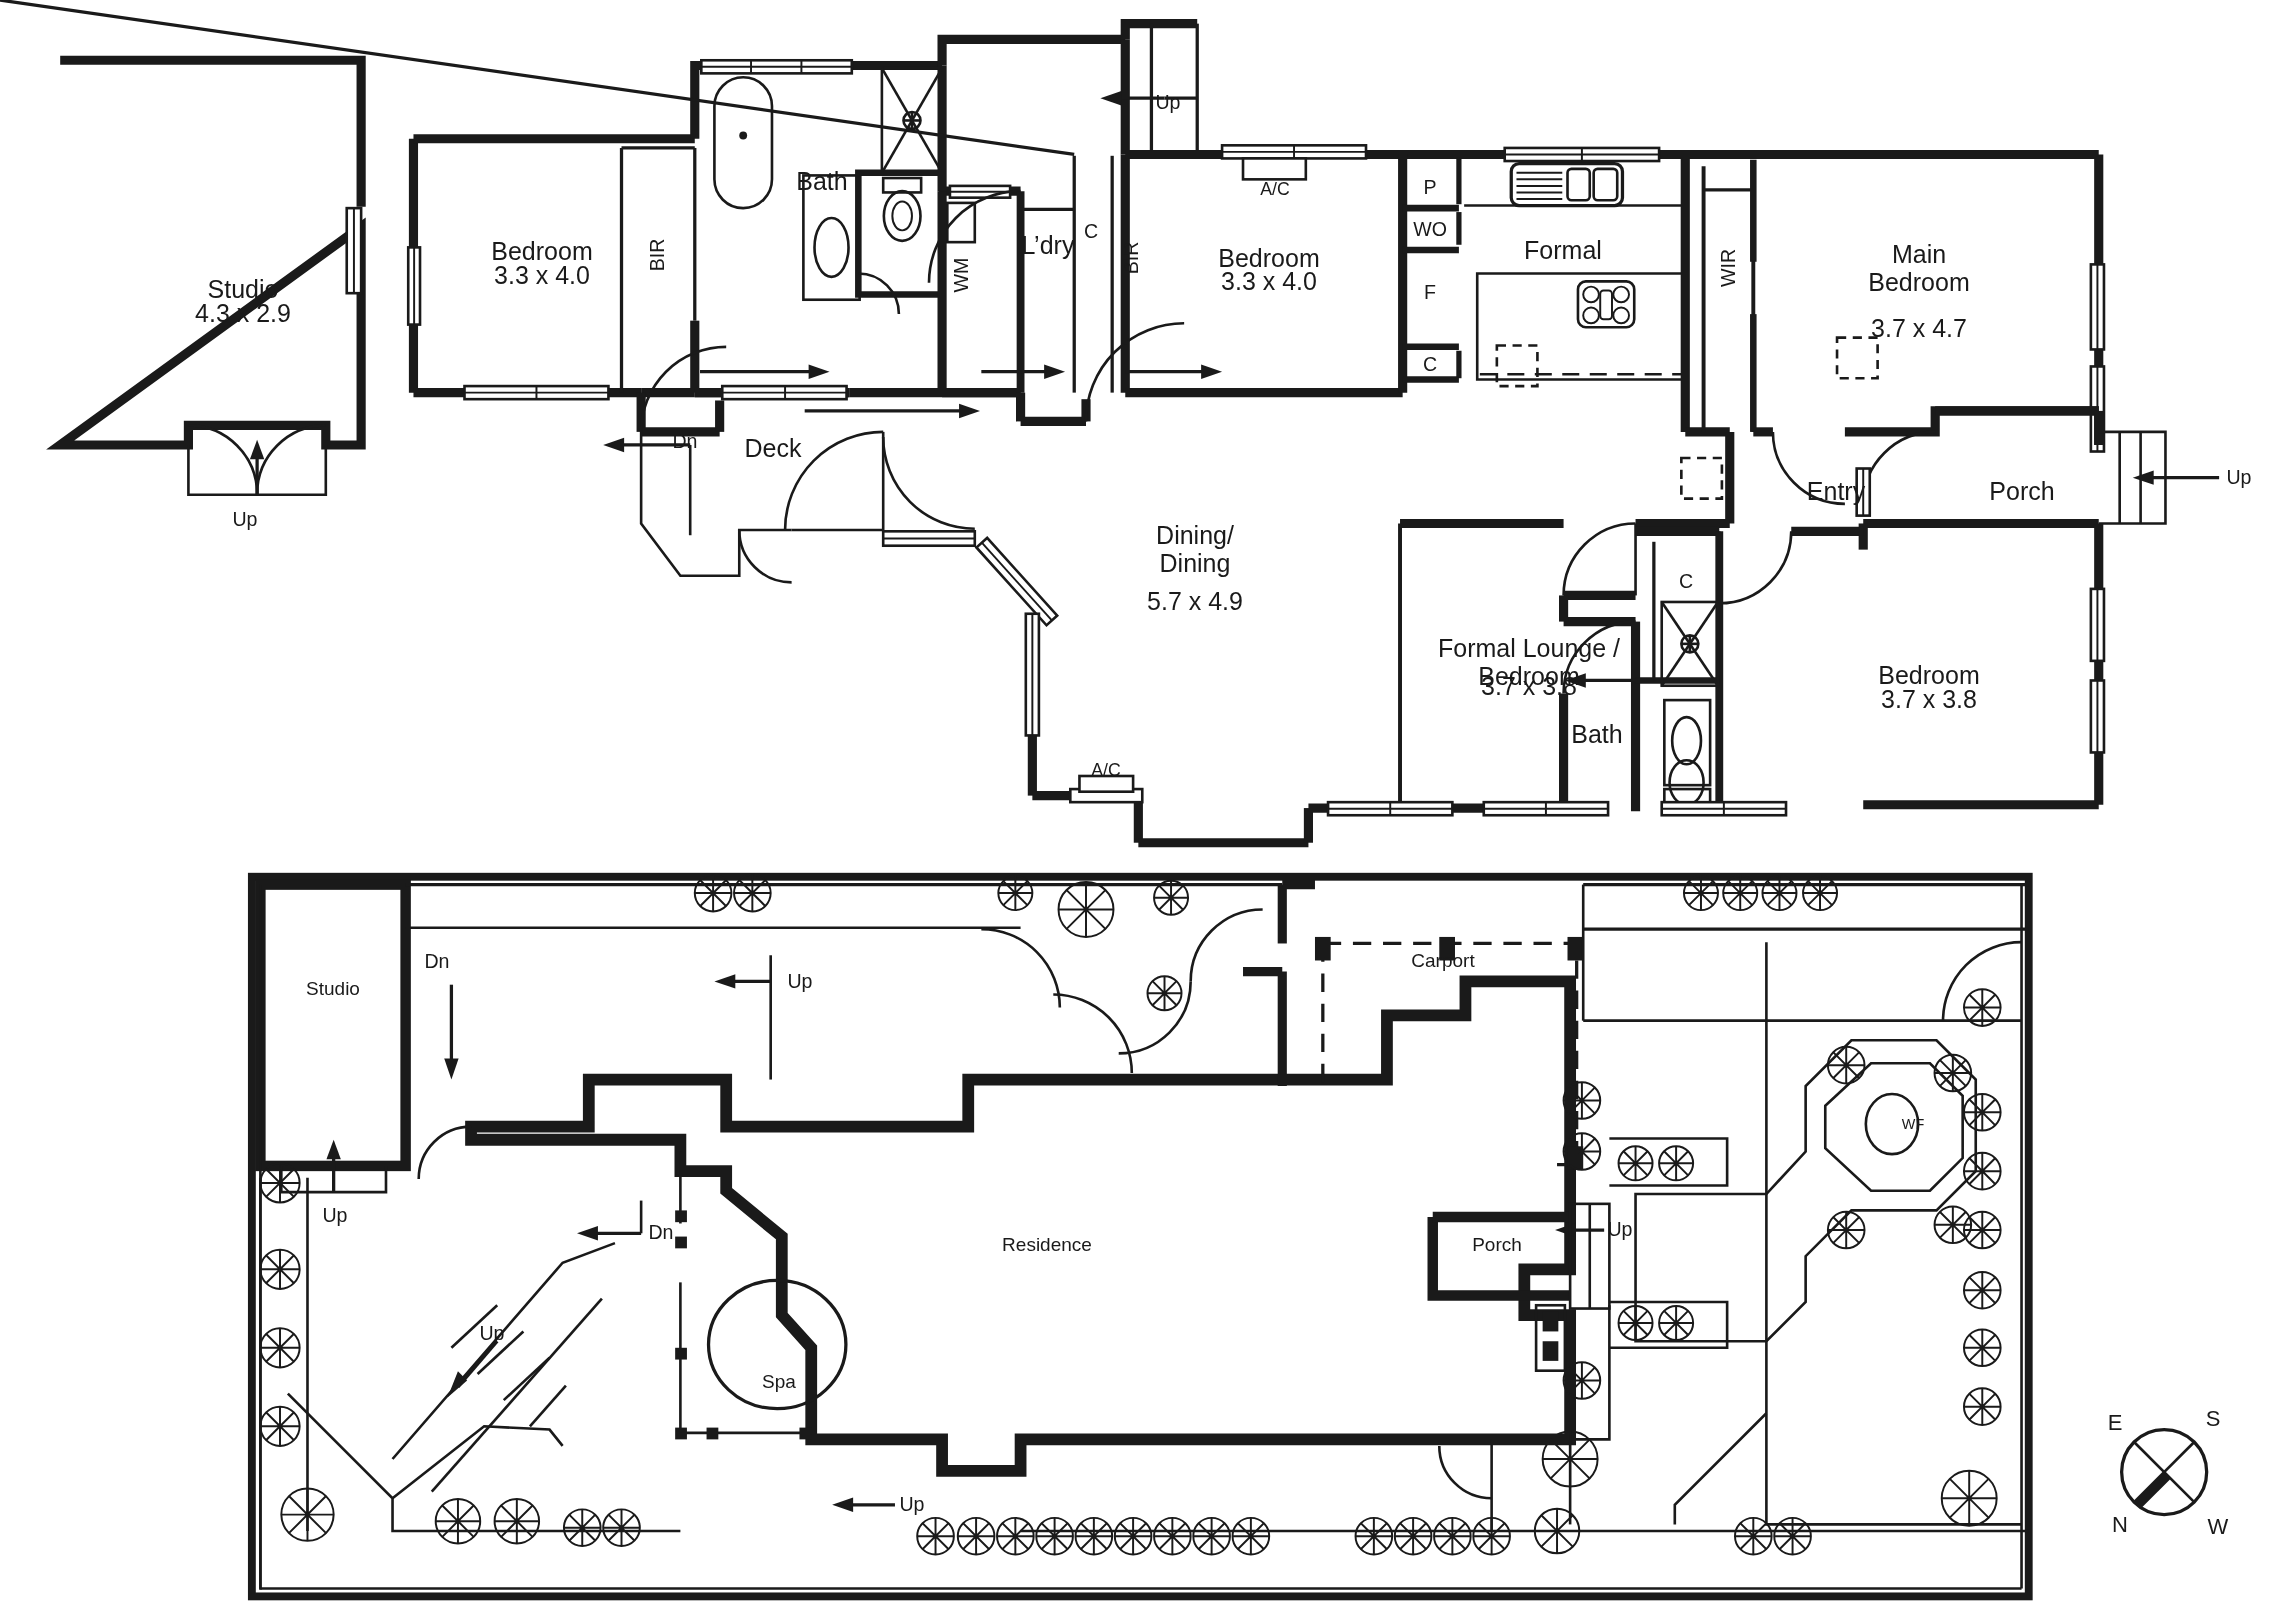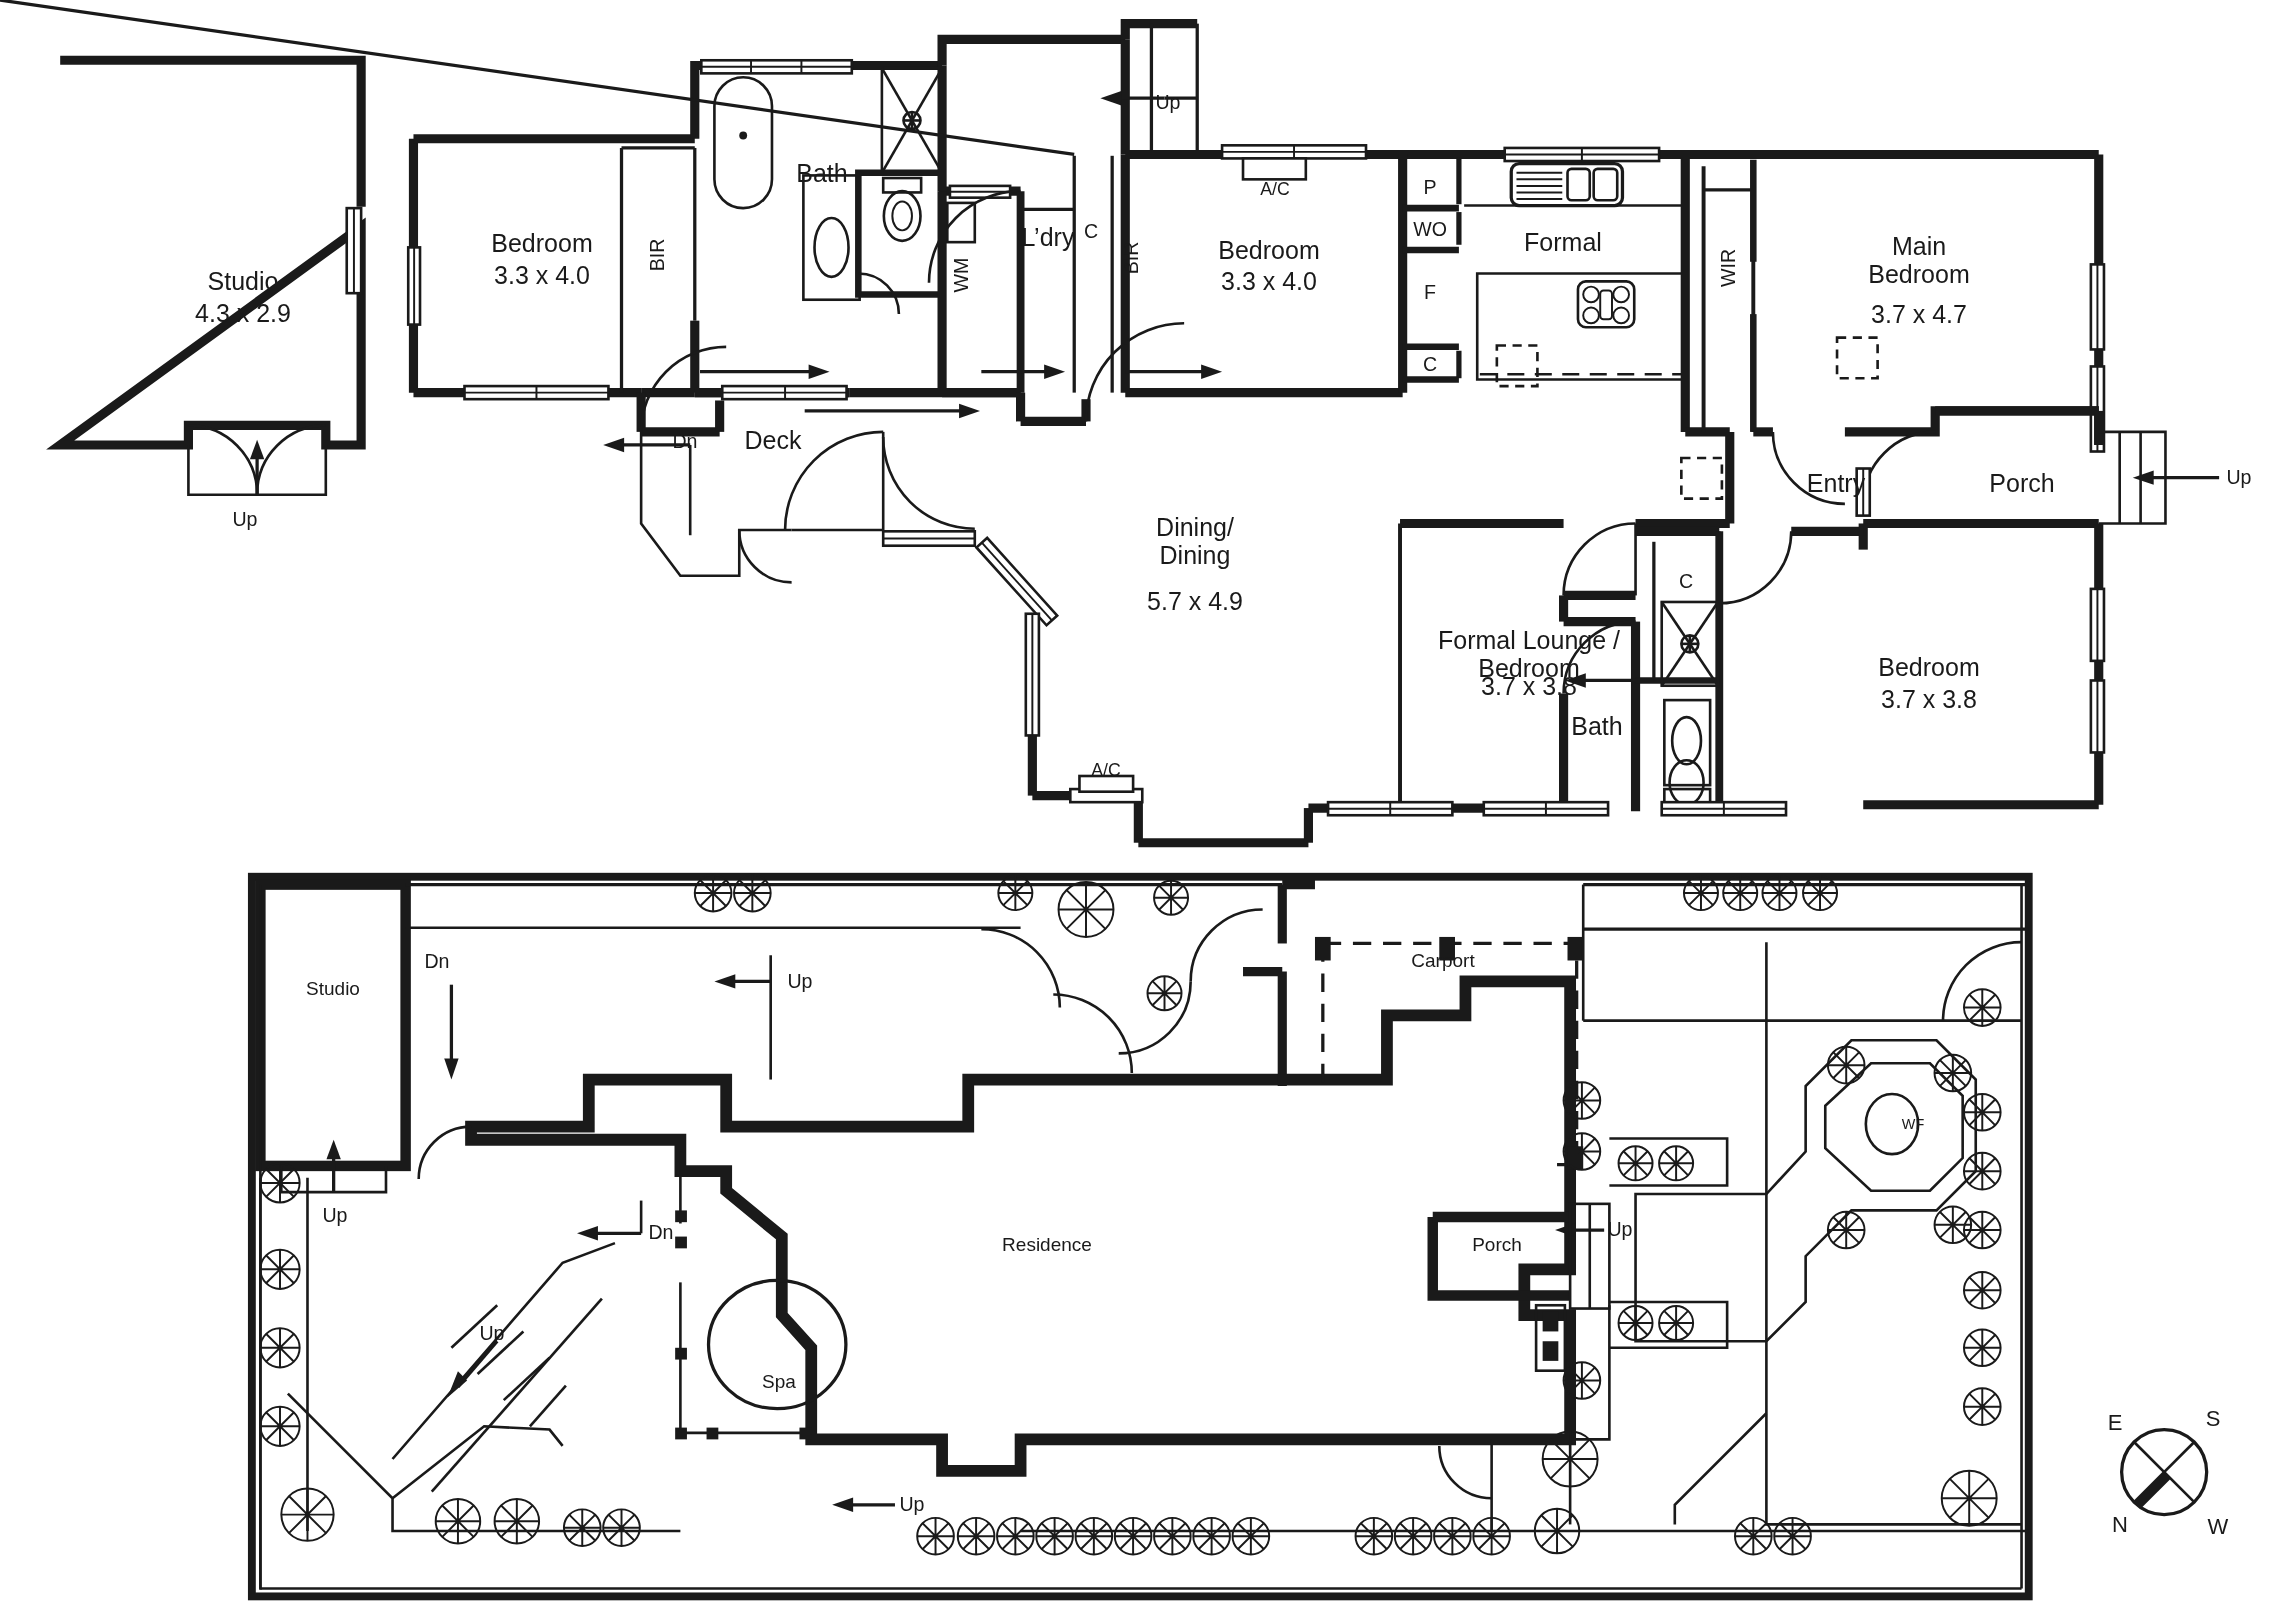--- a/index.html
+++ b/index.html
@@ -2,21 +2,21 @@
 <html style="font-size:10.5px"><head>
 <meta charset="utf-8">
 <style>
   html,body{margin:0;padding:0;background:#ffffff;}
   body{font-family:"Liberation Sans",sans-serif;}
   #plan-root{position:relative;width:2295px;height:1622px;background:#ffffff;overflow:hidden;}
   svg.layer{position:absolute;left:0;top:0;width:2295px;height:1622px;}
   .lbl{position:absolute;color:#1a1a1a;font-family:"Liberation Sans",sans-serif;white-space:pre;line-height:1.12;}
   .lbl.c{transform:translate(-50%,-50%);text-align:center;}
   .lbl.rot{transform:translate(-50%,-50%) rotate(-90deg);text-align:center;}
-  .room-name{font-size:25px;}
+  .room-name{font-size:25px;margin-top:8px;}
   .room-dim{font-size:25px;}
   .small{font-size:19.6px;}
   .tiny{font-size:17.7px;}
   .sitename{font-size:19px;}
   .compass-l{font-size:22px;}
   .wf{font-size:14.4px;}
 </style>
 </head>
 <body>
 
@@ -348,21 +348,21 @@
   <div class="lbl c small" style="left:1430px;top:188px;">P</div>
   <div class="lbl c small" style="left:1430px;top:230px;">WO</div>
   <div class="lbl c small" style="left:1430px;top:293px;">F</div>
   <div class="lbl c small" style="left:1430px;top:365px;">C</div>
 
   <div class="lbl c room-name" style="left:1563px;top:242px;">Formal</div>
   <div class="lbl rot small" style="left:1729px;top:268px;">WIR</div>
 
   <div class="lbl c room-name" style="left:1919px;top:260px;">Main
 Bedroom</div>
-  <div class="lbl c room-dim" style="left:1919px;top:314px;">3.7 x 4.7</div>
+  <div class="lbl c room-dim" style="left:1919px;top:328px;">3.7 x 4.7</div>
 
   <div class="lbl c room-name" style="left:773px;top:440px;">Deck</div>
   <div class="lbl c small" style="left:685px;top:442px;">Dn</div>
 
   <div class="lbl c room-name" style="left:1195px;top:541px;">Dining/
 Dining</div>
   <div class="lbl c room-dim" style="left:1195px;top:601px;">5.7 x 4.9</div>
   <div class="lbl c tiny" style="left:1106px;top:771px;">A/C</div>
 
   <div class="lbl c room-name" style="left:1836px;top:483px;">Entry</div>

